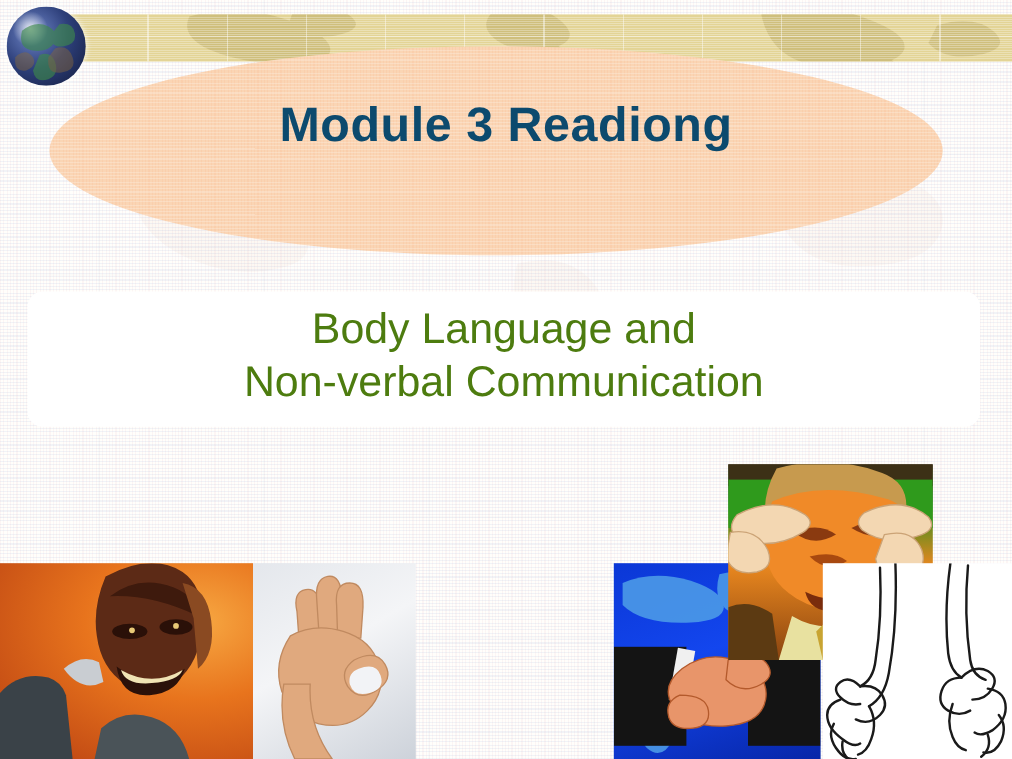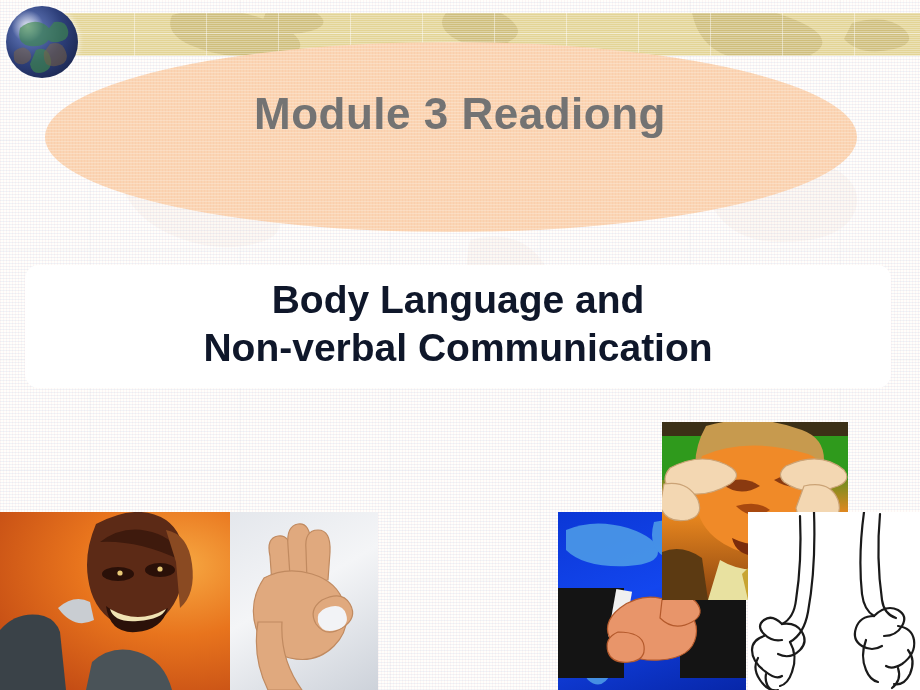--- a/index.html
+++ b/index.html
@@ -110,21 +110,21 @@
       repeating-linear-gradient(90deg, rgba(250,180,140,0.18) 0 1px, rgba(0,0,0,0) 1px 3px);
   }
   .title-text {
     position: absolute;
     left: 0;
     top: 92px;
     width: 920px;
     text-align: center;
     font-size: 44px;
     font-weight: bold;
-    color: #737373;
+    color: #0c4a6e;
     letter-spacing: 0.5px;
     line-height: 1.0;
     white-space: nowrap;
   }
 
   
   .subtitle-panel {
     position: absolute;
     left: 25px;
     top: 265px;
@@ -133,22 +133,22 @@
     background: #ffffff;
     border-radius: 14px;
   }
   .subtitle-text {
     position: absolute;
     left: 25px;
     top: 276px;
     width: 866px;
     text-align: center;
     font-size: 39px;
-    font-weight: bold;
-    color: #0f172a;
+    font-weight: normal;
+    color: #4d7c0f;
     line-height: 1.22;
     white-space: pre-line;
   }
 
   
   .photo {
     position: absolute;
     overflow: hidden;
   }
 

